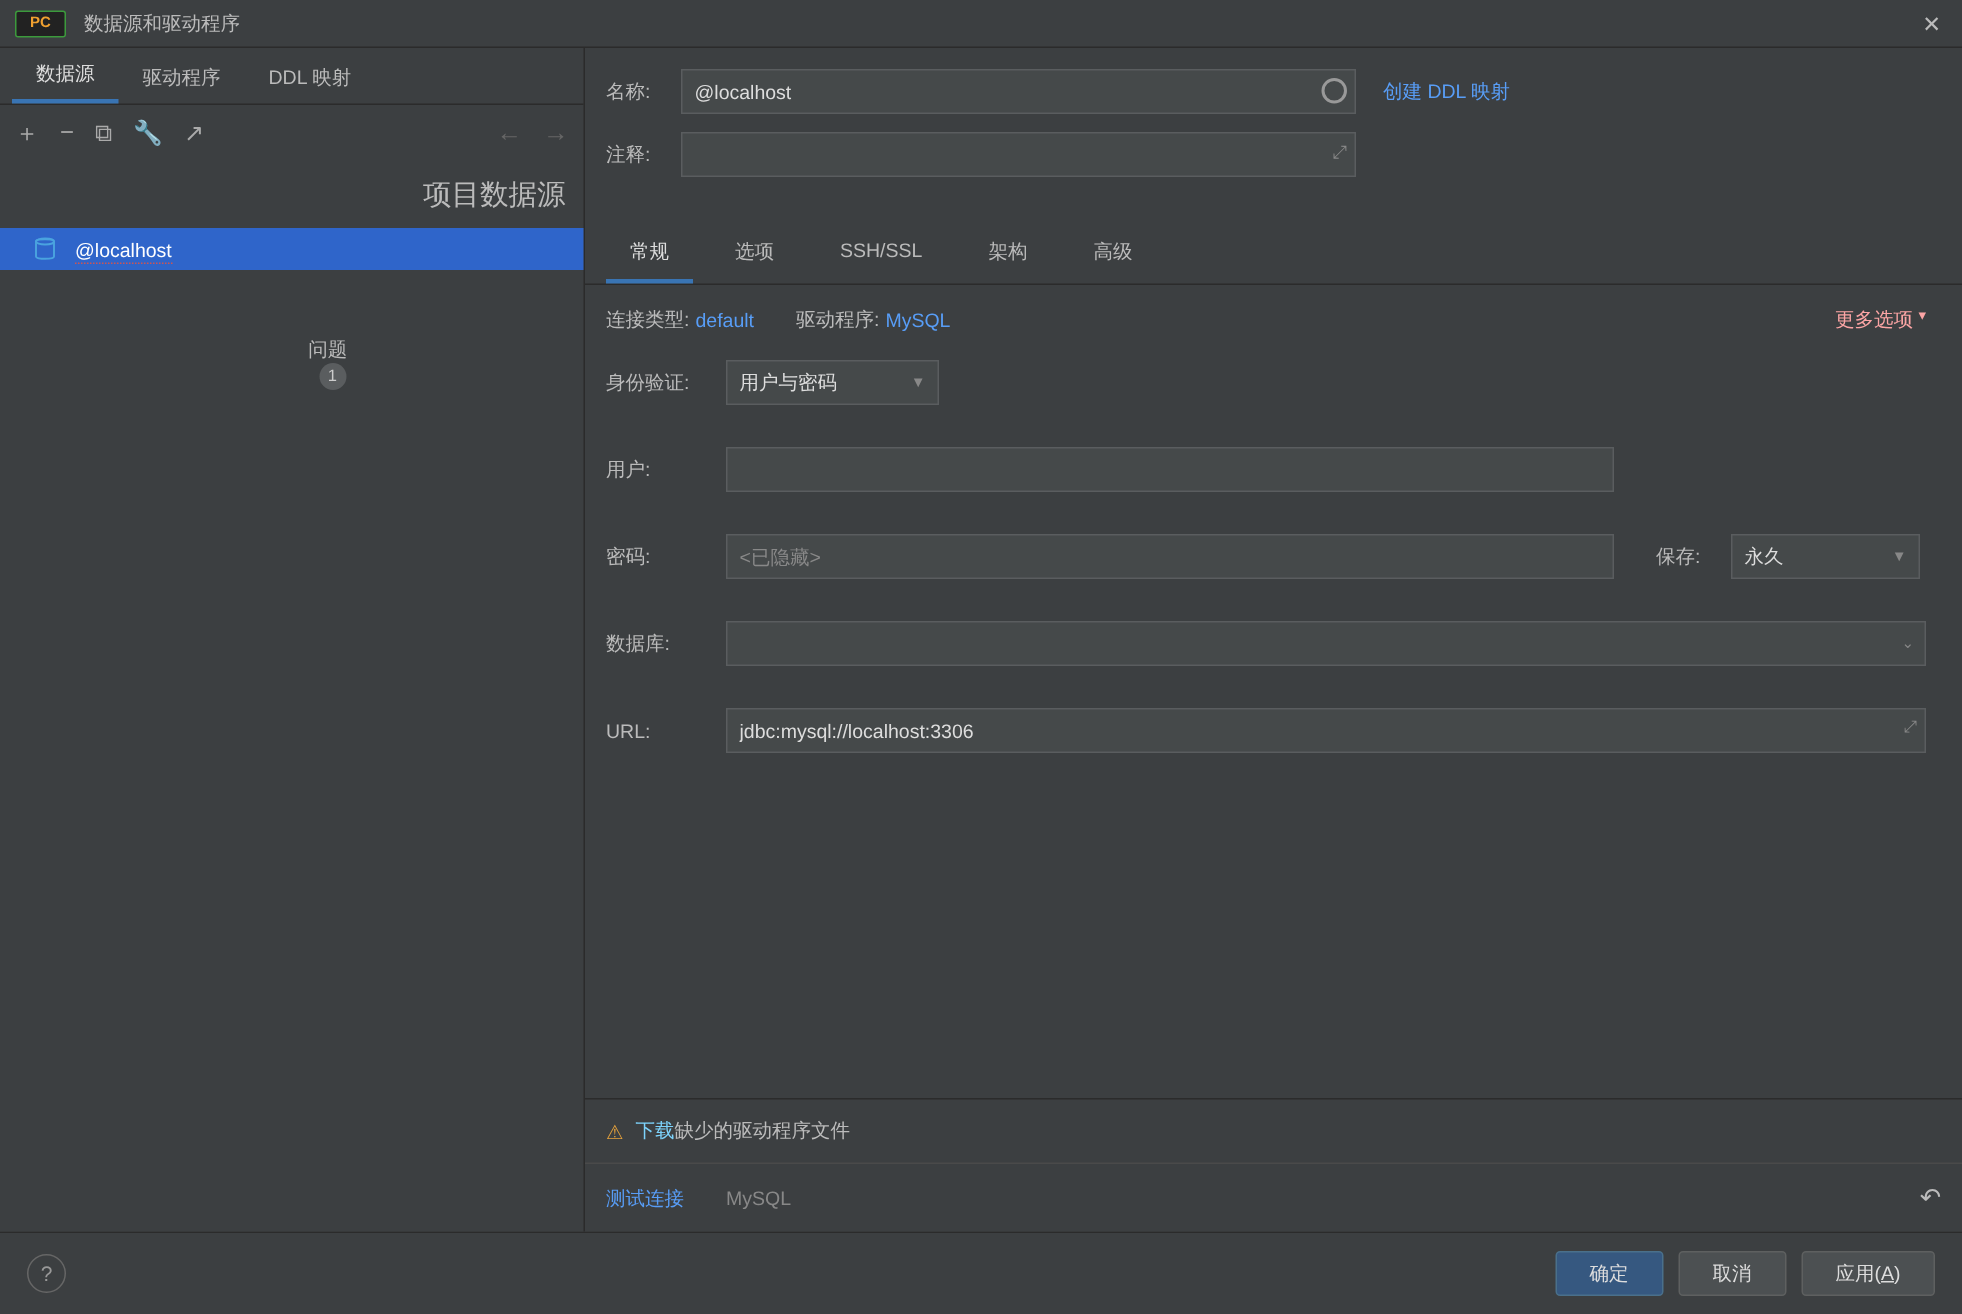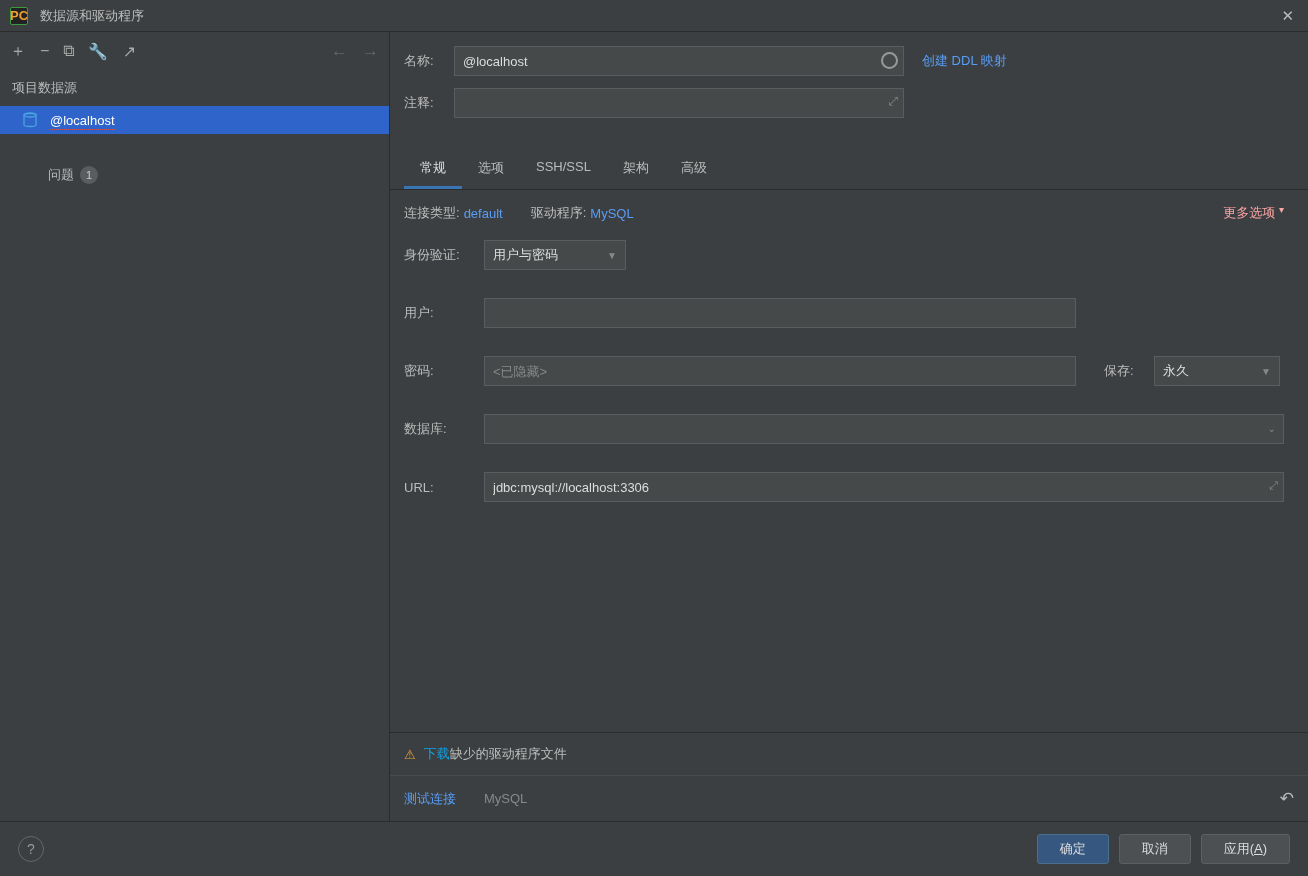--- a/index.html
+++ b/index.html
@@ -1,60 +1,60 @@
 <!DOCTYPE html>
 <html><head>
 <meta charset="utf-8">
 <style>
 * { box-sizing: border-box; margin: 0; padding: 0; font-family: "Segoe UI", "Microsoft YaHei", sans-serif; }
 body { background: #3c3f41; color: #bbbbbb; font-size: 13px; width: 1308px; height: 876px; overflow: hidden; }
 
 .titlebar { height: 32px; background: #3c3f41; display: flex; align-items: center; padding: 0 10px; border-bottom: 1px solid #2b2b2b; }
-.titlebar .app-icon { width: 18px; height: 18px; margin-right: 12px; border: 1.5px solid #3c9a3c; border-radius: 2px; display:flex; align-items:center; justify-content:center; font-size:13px; font-weight:bold; color:#f0a030; background:#222;}
+.titlebar .app-icon { width: 34px; height: 18px; margin-right: 12px; border: 1.5px solid #3c9a3c; border-radius: 2px; display:flex; align-items:center; justify-content:center; font-size:10px; font-weight:bold; color:#f0a030; background:#222;}
 .titlebar .title { flex: 1; color: #bbbbbb; }
 .titlebar .close { color: #bbbbbb; cursor: pointer; font-size: 15px; padding: 0 4px;}
 
 .main { display: flex; height: calc(100% - 32px - 55px); }
 .left { width: 390px; background: #3c3f41; border-right: 1px solid #2b2b2b; display: flex; flex-direction: column;}
 .right { flex: 1; background: #3c3f41; display: flex; flex-direction: column; }
 
 .left-tabs { display: flex; height: 38px; align-items: flex-end; border-bottom: 1px solid #2b2b2b; padding-left: 8px;}
 .left-tabs .tab { padding: 8px 16px; color: #bbbbbb; cursor: pointer; }
 .left-tabs .tab.active { border-bottom: 3px solid #3974b3; color: #ddd; }
 
 .toolbar { height: 38px; display: flex; align-items: center; padding: 0 10px; gap: 14px; }
 .toolbar .tbtn { color: #aaa; cursor: pointer; font-size: 16px; }
 .toolbar .spacer { flex: 1; }
 .toolbar .nav { color: #666; font-size:17px;}
 
-.section-header { padding: 9px 12px; color: #bbb; font-size:13px;}
+.section-header { padding: 9px 12px; color: #bbb; font-size:19px;text-align:right;}
 
 .ds-item { display: flex; align-items: center; padding: 5px 12px; color: #fff; background: #2f65ca; height:28px;}
 .ds-item .dsicon { width:16px; height:16px; margin-right: 12px; margin-left:10px;}
 .ds-item .dsname { position:relative;}
 .ds-item .underline { position:absolute; bottom:-2px; left:0; right:0; border-bottom: 1px dotted #cc5555;}
 
-.problems { display: flex; align-items: center; padding-left: 48px; margin-top: 32px; color:#bbb;}
+.problems { display: flex; align-items: center; padding-left: 48px; margin-top: 44px; color:#bbb;flex-direction:column;}
 .problems .badge { background: #5a5d5f; color: #ccc; border-radius: 50%; width: 18px; height: 18px; display: inline-flex; align-items: center; justify-content: center; margin-left: 6px; font-size:11px;}
 
 .form-area { padding: 14px 24px 14px 14px; }
 .form-row { display: flex; align-items: center; margin-bottom: 12px; }
 .form-row .label { width: 50px; padding-right:8px; color: #bbb; }
 .form-row input[type=text], .form-row input[type=password], .form-row .dropdown {
   background: #45494a; border: 1px solid #5a5d5f; color: #ddd; height: 30px; padding: 0 8px; font-size:13px;
 }
 .form-row .name-input { flex:1; max-width:450px; position:relative;}
 .form-row .name-input input { width:100%; padding-right:30px;}
 .form-row .circle { position:absolute; right:6px; top:6px; width:17px; height:17px; border:2px solid #999; border-radius:50%;}
 .form-row .link { color: #589df6; margin-left: 18px; cursor:pointer;}
 .form-row .comment-input { flex:1; max-width:450px; position:relative;}
 .form-row .comment-input input { width:100%; padding-right:28px;}
 .form-row .expand-icon { position:absolute; right:6px; top:6px; color:#888; font-size:12px;}
 
-.sub-tabs { display: flex; border-bottom: 1px solid #2b2b2b; padding-left: 14px; margin-top:6px;}
+.sub-tabs { display: flex; border-bottom: 1px solid #2b2b2b; padding-left: 14px; margin-top:6px;gap:12px;}
 .sub-tabs .stab { padding: 9px 16px; color: #bbb; cursor: pointer;}
 .sub-tabs .stab.active { border-bottom: 3px solid #3974b3; color:#ddd;}
 
 .conn-row { display:flex; align-items:center; padding: 14px 24px 8px 14px; color:#bbb;}
 .conn-row .lbl { margin-right:4px;}
 .conn-row .val { color: #589df6; margin-right: 28px; cursor:pointer;}
 .conn-row .spacer{flex:1;}
 .conn-row .more { color:#fca5a5; cursor:pointer; display:flex; align-items:flex-start;}
 
 .body-form { padding: 10px 24px 10px 14px; }
@@ -73,21 +73,21 @@
 .frow .db { flex:1; position:relative;}
 .frow .db .finput{width:100%; padding-right:26px;}
 .frow .db .dd-arrow{position:absolute; right:8px; top:9px; color:#888; font-size:10px;}
 .frow .url { flex:1; position:relative;}
 .frow .url .finput{width:100%; padding-right:26px;}
 .frow .url .exp{position:absolute; right:6px; top:7px; color:#888; font-size:11px;}
 .hint { color:#888; font-size:12px; margin-left:80px; margin-top:-24px; margin-bottom:20px;}
 
 .footer-notice { margin-top:auto; padding:12px 14px; display:flex; align-items:center; border-bottom:1px solid #4a4a4a; border-top:1px solid #2b2b2b;}
 .footer-notice .warn { color:#e6a23c; margin-right:8px;}
-.footer-notice .dl { color:#0ea5e9; cursor:pointer;}
+.footer-notice .dl { color:#7dd3fc; cursor:pointer;}
 .footer-notice .rest{ color:#bbb;}
 
 .footer-test { padding:12px 14px; display:flex; align-items:center;}
 .footer-test .test{ color:#589df6; cursor:pointer; margin-right:28px;}
 .footer-test .mysql{ color:#888;}
 .footer-test .spacer{flex:1;}
 .footer-test .undo{ color:#bbb; font-size:17px; cursor:pointer;}
 
 .bottom-bar { height:55px; background:#3c3f41; border-top:1px solid #2b2b2b; display:flex; align-items:center; padding:0 18px;}
 .bottom-bar .help { width:26px; height:26px; border:1px solid #666; border-radius:50%; display:flex; align-items:center; justify-content:center; color:#999; cursor:pointer; font-size:14px;}
@@ -102,20 +102,25 @@
 <body>
 
 <div class="titlebar">
   <div class="app-icon">PC</div>
   <div class="title">数据源和驱动程序</div>
   <div class="close">✕</div>
 </div>
 
 <div class="main">
   <div class="left">
+    <div class="left-tabs">
+      <div class="tab active">数据源</div>
+      <div class="tab">驱动程序</div>
+      <div class="tab">DDL 映射</div>
+    </div>
     <div class="toolbar">
       <span class="tbtn">＋</span>
       <span class="tbtn">−</span>
       <span class="tbtn">⧉</span>
       <span class="tbtn">🔧</span>
       <span class="tbtn">↗</span>
       <span class="spacer"></span>
       <span class="nav">←</span>
       <span class="nav">→</span>
     </div>

